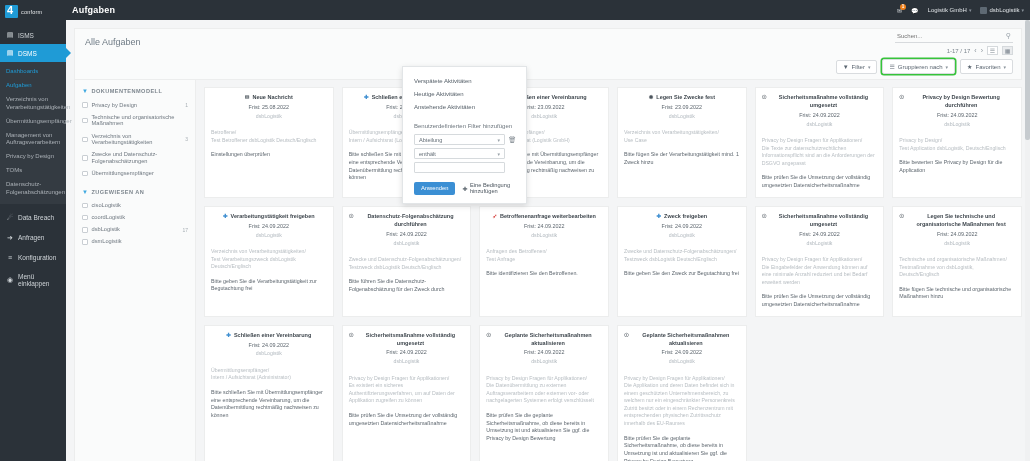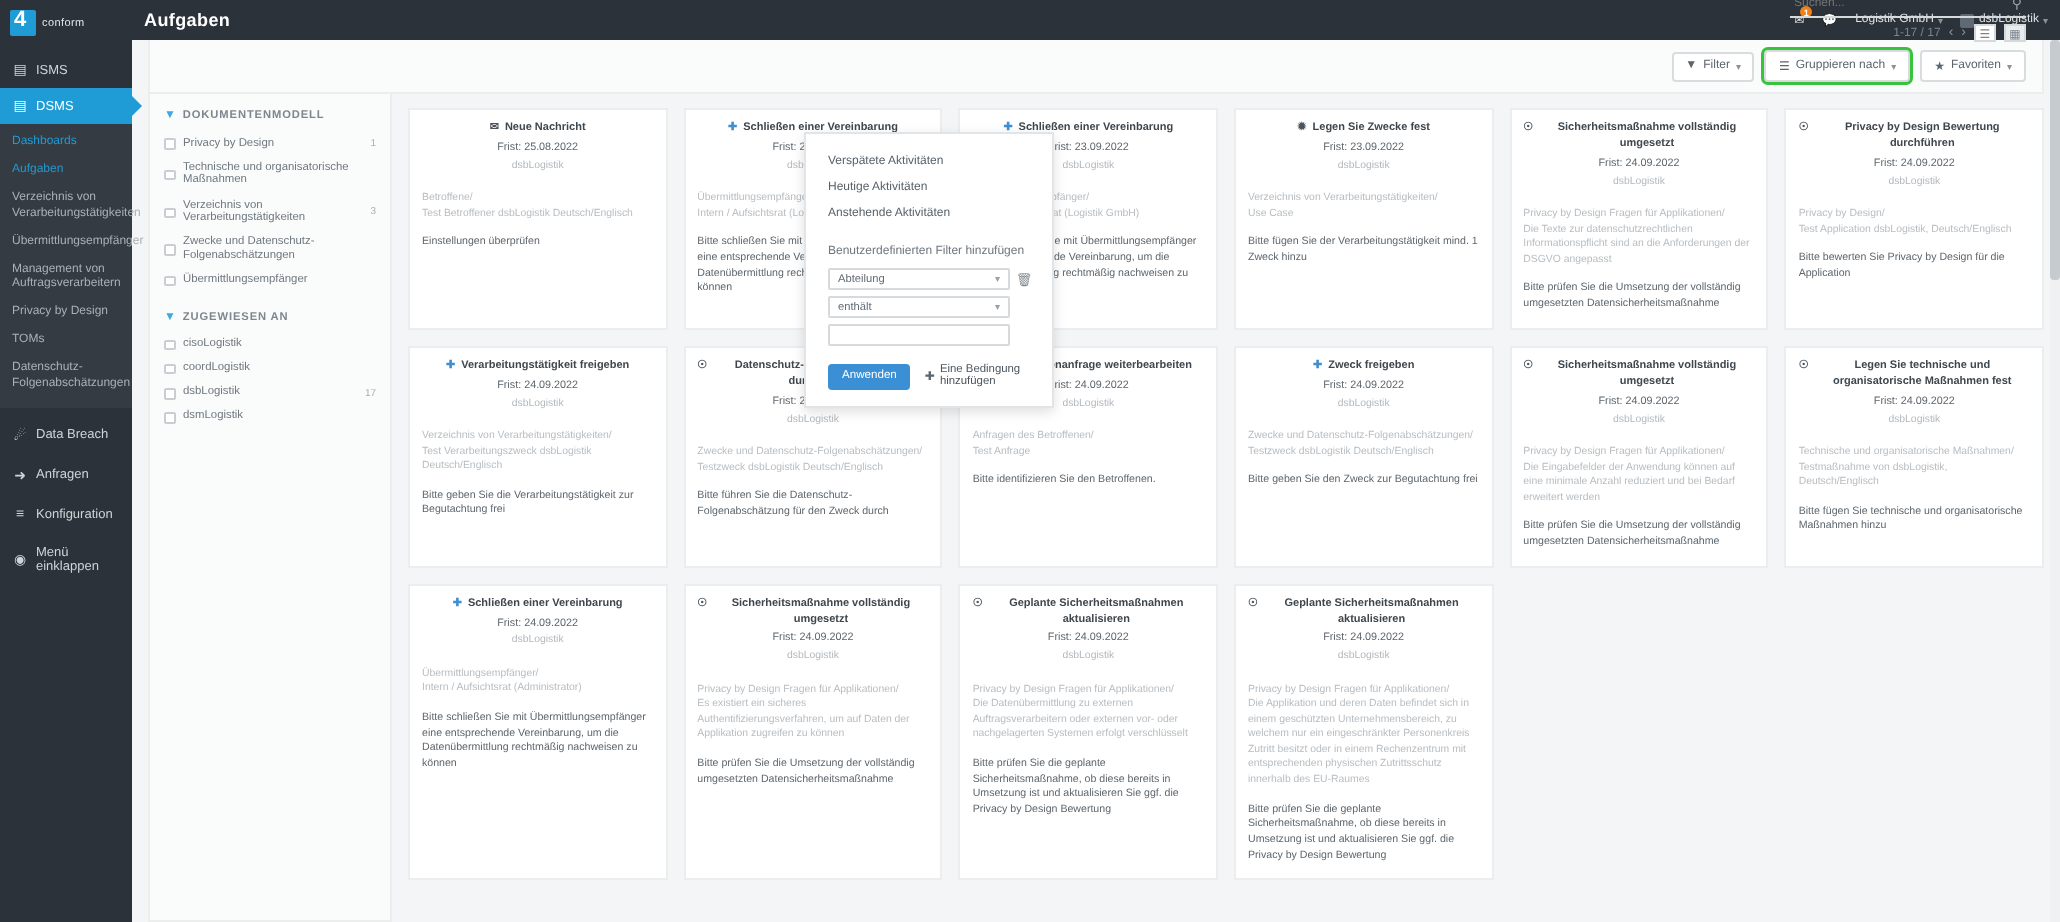--- a/index.html
+++ b/index.html
@@ -259,20 +259,23 @@
         <div class="tb-item">
           <span class="avatar-sq"></span>
           <span>dsbLogistik</span>
           <span class="caret">▾</span>
         </div>
       </div>
     </div>
 
     <div class="page-body">
 
+      <div class="page-head">
+        <h2>Alle Aufgaben</h2>
+      </div>
 
       <div class="toolbar">
         <div class="tb-btns">
           <div class="tbtn">
             <span>▼</span>
             <span>Filter</span>
             <span class="caret">▾</span>
           </div>
           <div class="tbtn grouped">
             <span>☰</span>

